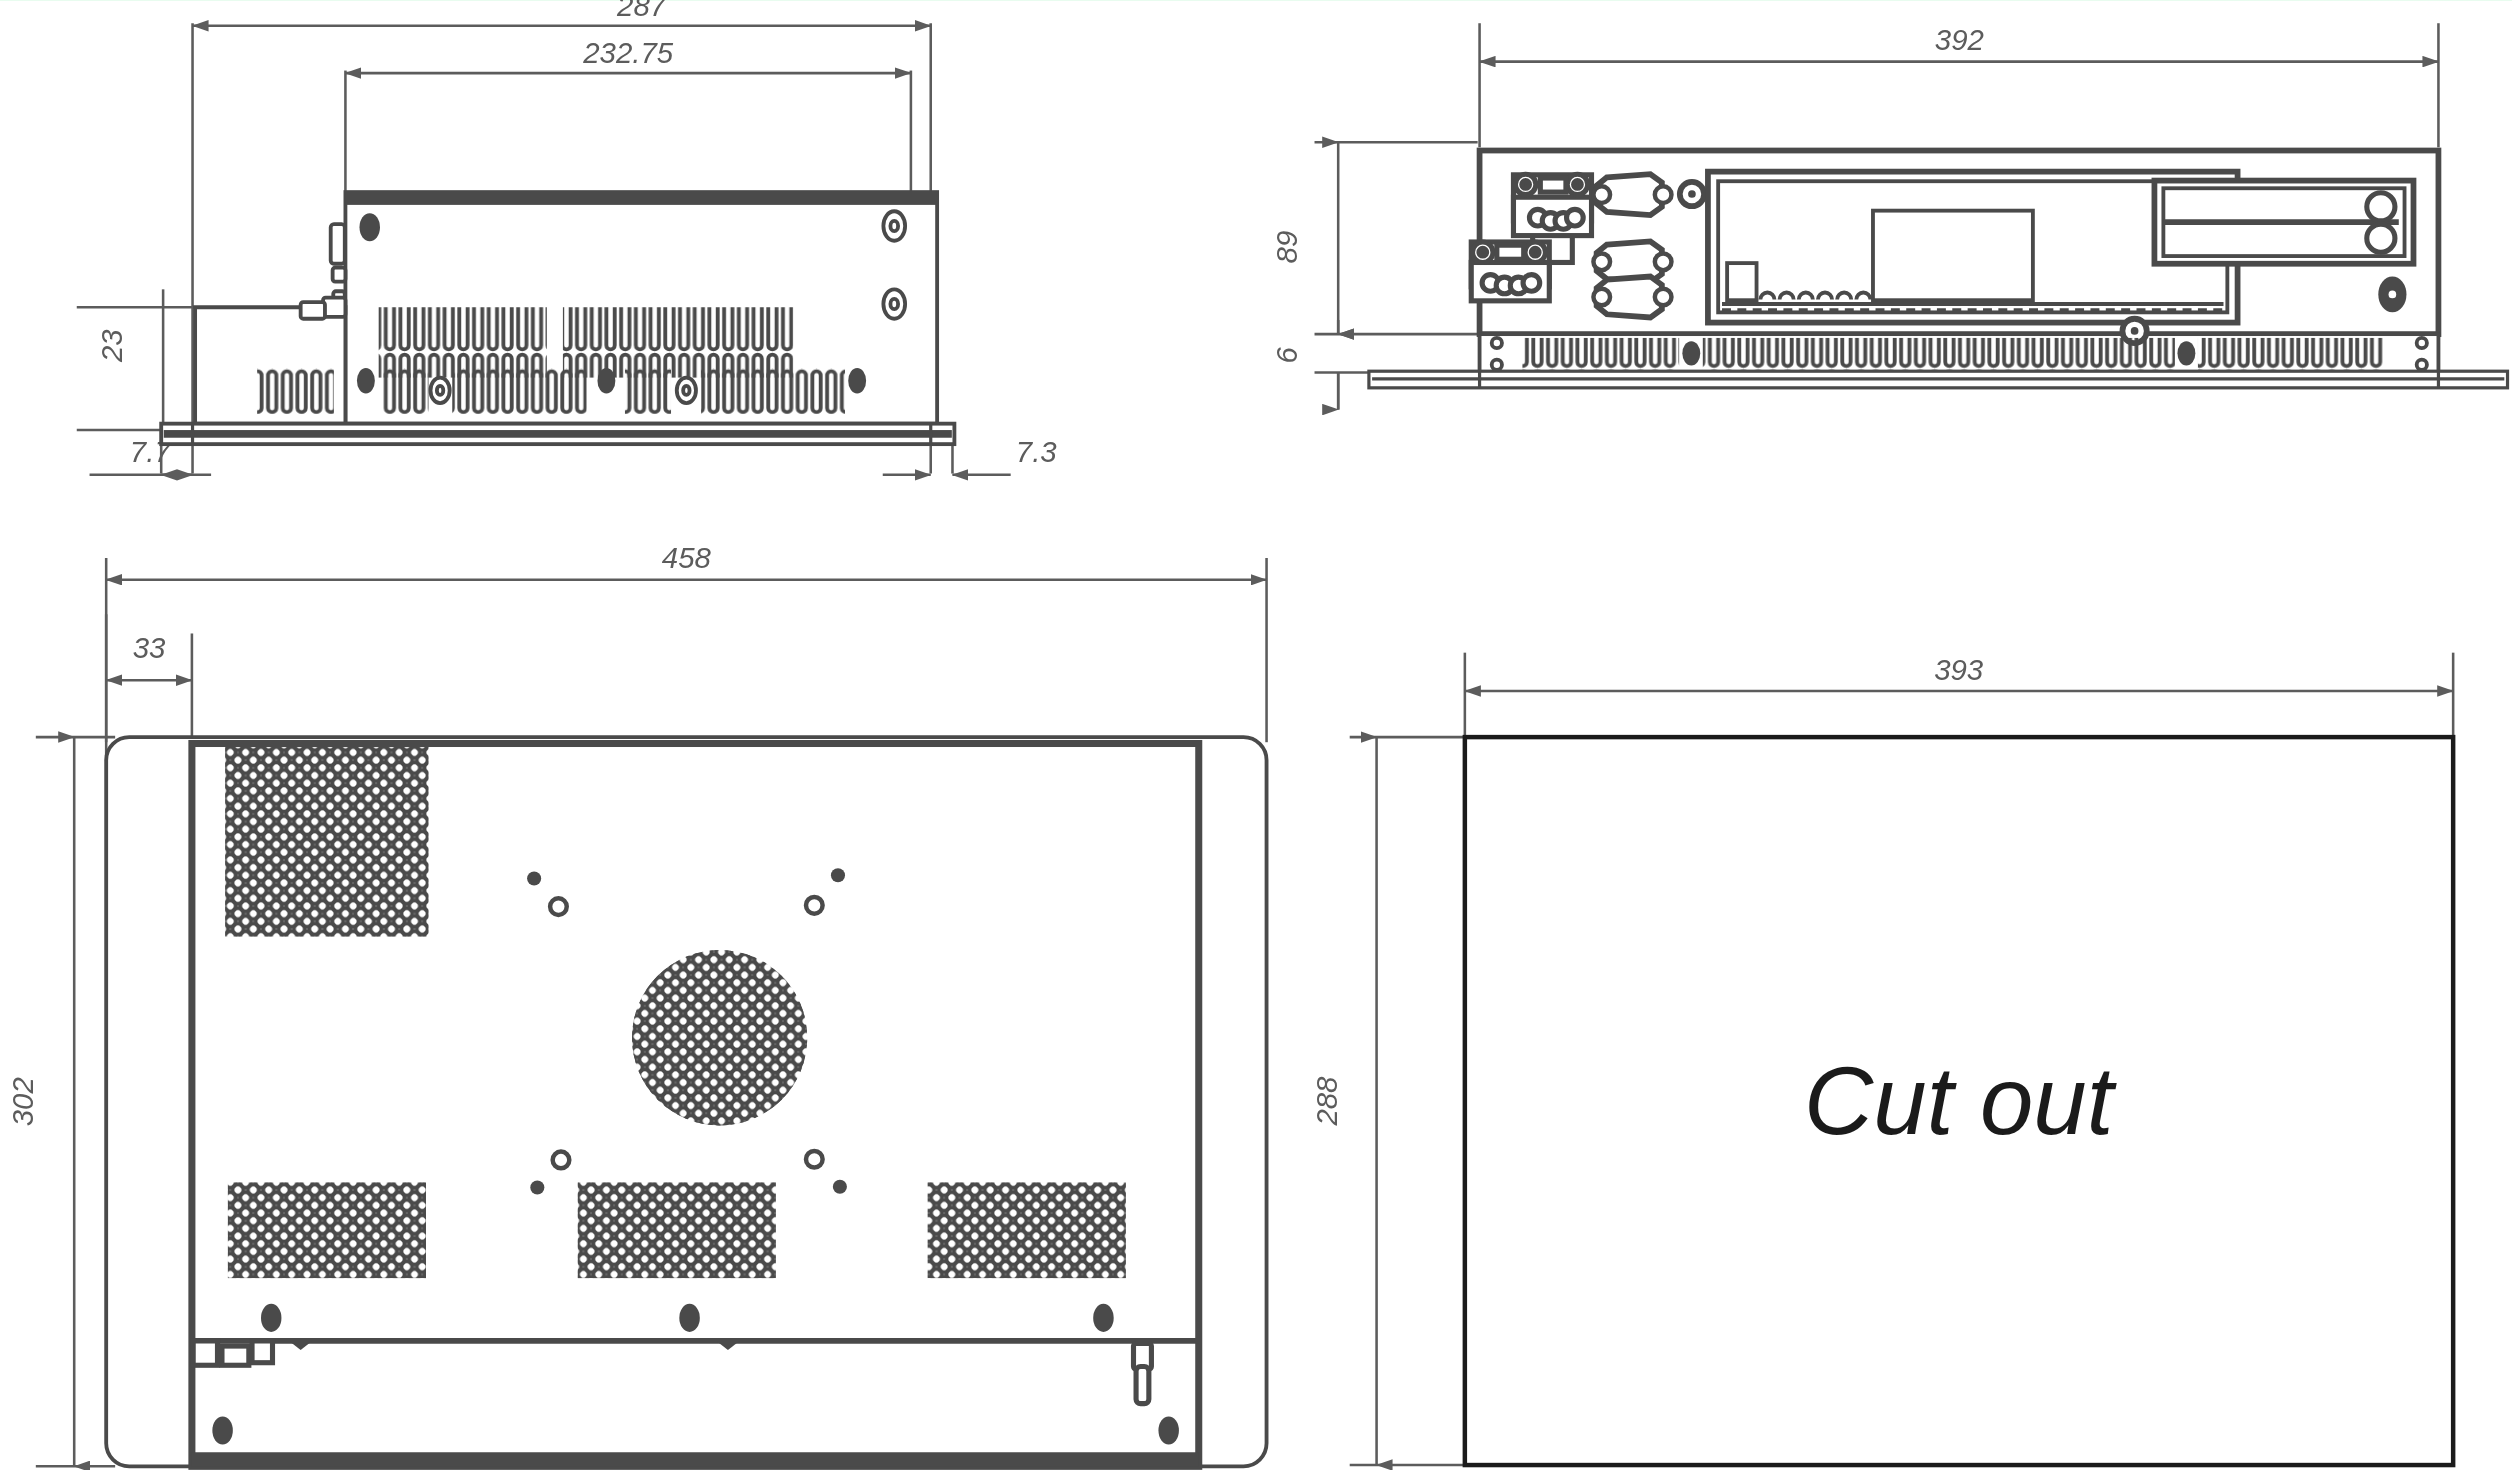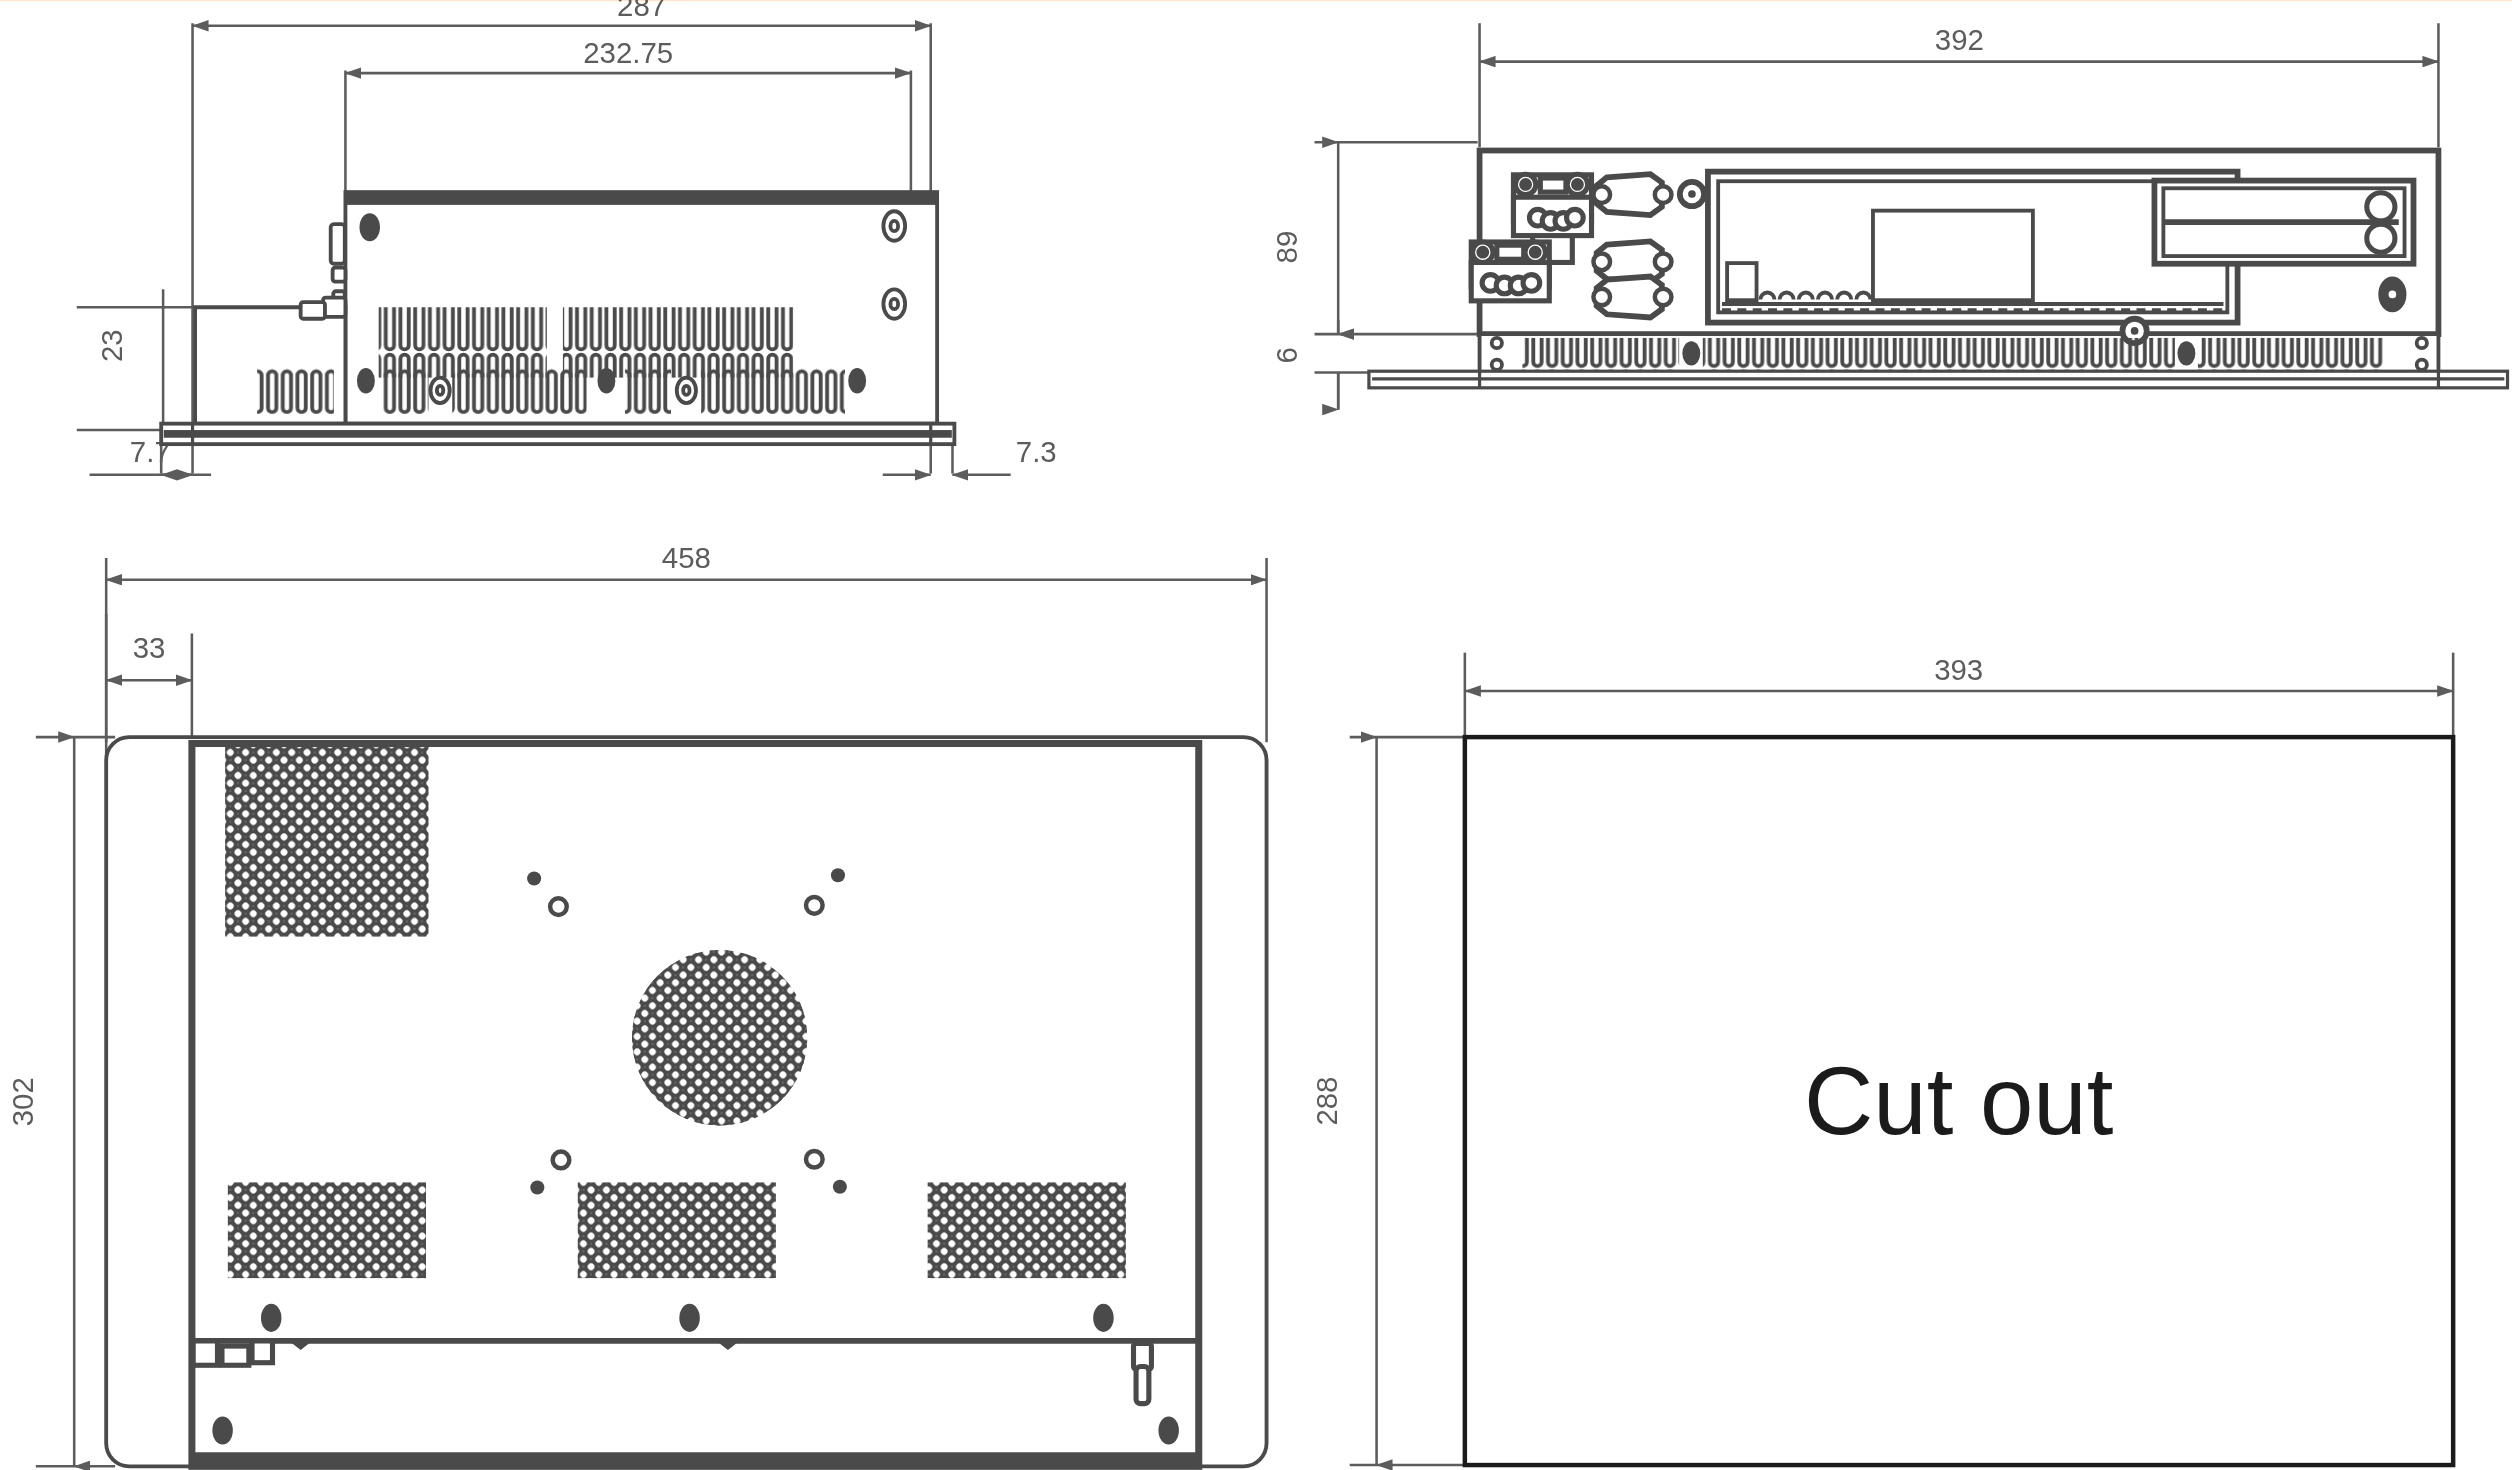--- a/index.html
+++ b/index.html
@@ -1,17 +1,17 @@
 <!DOCTYPE html>
 <html style="font-size:10.2px"><head>
 <meta charset="utf-8">
 <style>
   html,body{margin:0;padding:0;background:#ffffff;}
   body{font-family:"Liberation Sans",sans-serif;}
-  #stage{position:relative;width:2512px;height:1471px;background:#f97316;overflow:hidden;}
+  #stage{position:relative;width:2512px;height:1471px;background:#86efac;overflow:hidden;font-style:italic;}
   svg{display:block;}
   .dimtext{font-family:"Liberation Sans",sans-serif;fill:#5c5c5c;font-size:46px;}
   .cutouttext{font-family:"Liberation Sans",sans-serif;fill:#1b1b1b;font-size:150px;}
 </style>
 </head>
 <body>
 
 <div id="stage">
 <svg width="2512" height="1471" viewBox="0 0 3927 2299" xmlns="http://www.w3.org/2000/svg">
 

